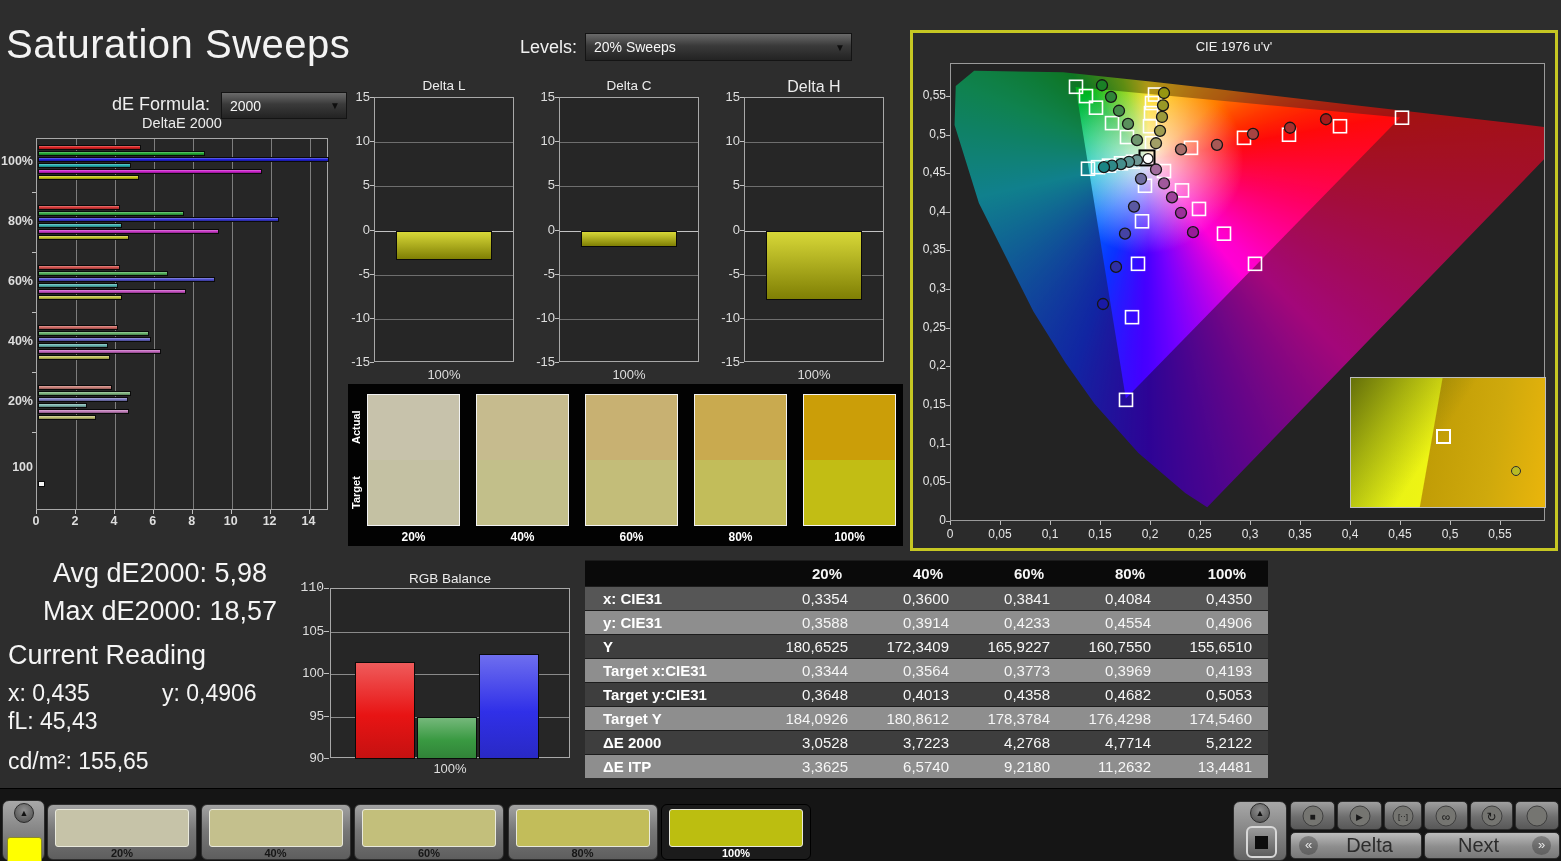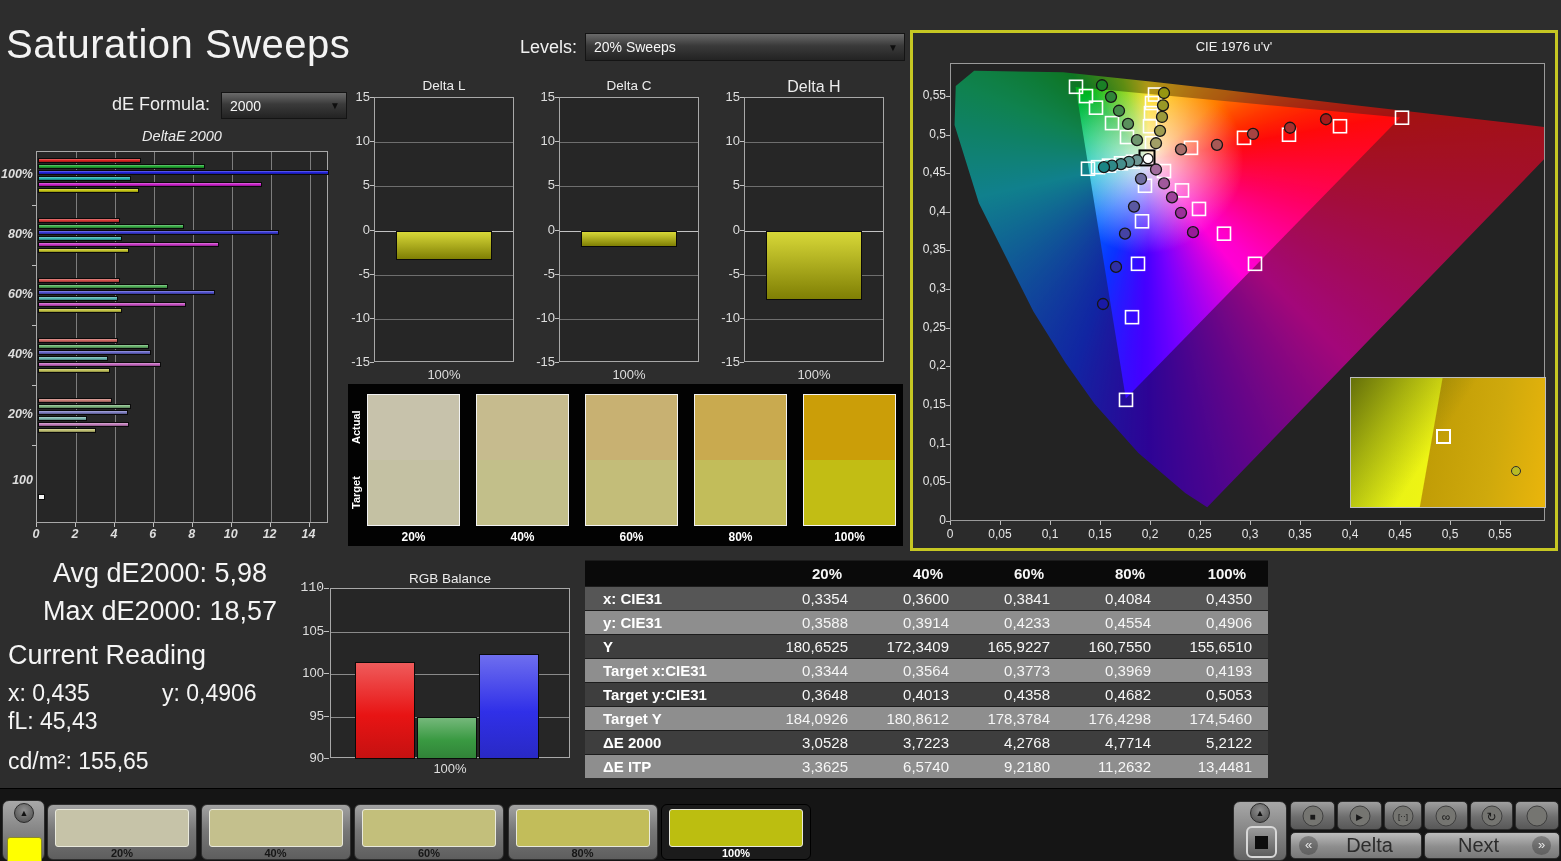--- a/index.html
+++ b/index.html
@@ -18,21 +18,21 @@
 
   .plot { position:absolute; background:#262626; border:1px solid #a8a8a8; }
   .gridv { position:absolute; top:0; bottom:0; width:1px; background:#7d7d7d; }
   .gridh { position:absolute; left:0; right:0; height:1px; background:#6e6e6e; }
   .zeroline { position:absolute; left:0; right:0; height:1px; background:#c2c2c2; }
   .bar { position:absolute; border:1px solid #0a0a0a; }
   .ticklbl { position:absolute; font-size:12.5px; color:#dedede; font-weight:700; }
   .tickmark { position:absolute; background:#c0c0c0; }
   .charttitle { position:absolute; text-align:center; font-size:14.5px; color:#ececec; }
 
-  #deltae-chart { left:0; top:128px; width:340px; height:424px;font-style:italic; }
+  #deltae-chart { left:0; top:115px; width:340px; height:424px; }
   #delta-l { left:342px; top:78px; width:180px; height:305px; }
   #delta-c { left:527px; top:78px; width:180px; height:305px; }
   #delta-h { left:712px; top:78px; width:180px; height:305px; }
   #rgb-chart { left:290px; top:562px; width:290px; height:216px; }
 
   #swatch-strip { left:348px; top:384px; width:555px; height:162px; background:#020202; position:absolute; }
   .patch { position:absolute; border:1px solid #f2f2f2; }
   .patch-half { position:absolute; left:0; right:0; }
   .patch-lbl { position:absolute; text-align:center; color:#fff; font-weight:700; font-size:12px; }
   .rot-lbl { position:absolute; color:#fff; font-size:11px; font-weight:700; writing-mode:vertical-rl; transform:rotate(180deg); text-align:center; }
@@ -86,21 +86,21 @@
 <div id="root">
   <div id="page-title">Saturation Sweeps</div>
 
   <span class="ctl-label" style="left:112px; top:94px;">dE Formula:</span>
   <div class="dropdown" style="left:221px; top:92px; width:126px; height:27px;">
     <span class="dd-val">2000</span>
     <span class="dd-arrow">▼</span>
   </div>
 
   <span class="ctl-label" style="left:520px; top:37px;">Levels:</span>
-  <div class="dropdown" style="left:585px; top:33px; width:320px; height:28px;justify-content:flex-end;">
+  <div class="dropdown" style="left:585px; top:33px; width:267px; height:28px;justify-content:flex-end;">
     <span class="dd-val">20% Sweeps</span>
     <span class="dd-arrow">▼</span>
   </div>
 
   <div id="deltae-chart" class="abs">
       <div class="charttitle" style="left: 36px; top: 0px; width: 292px;">DeltaE 2000</div>
       <div class="plot" style="left: 36px; top: 23px; width: 292px; height: 372px;">
         <div class="gridv" style="left: 38.9333px;"></div>
         <div class="gridv" style="left: 77.8667px;"></div>
         <div class="gridv" style="left: 116.8px;"></div>

